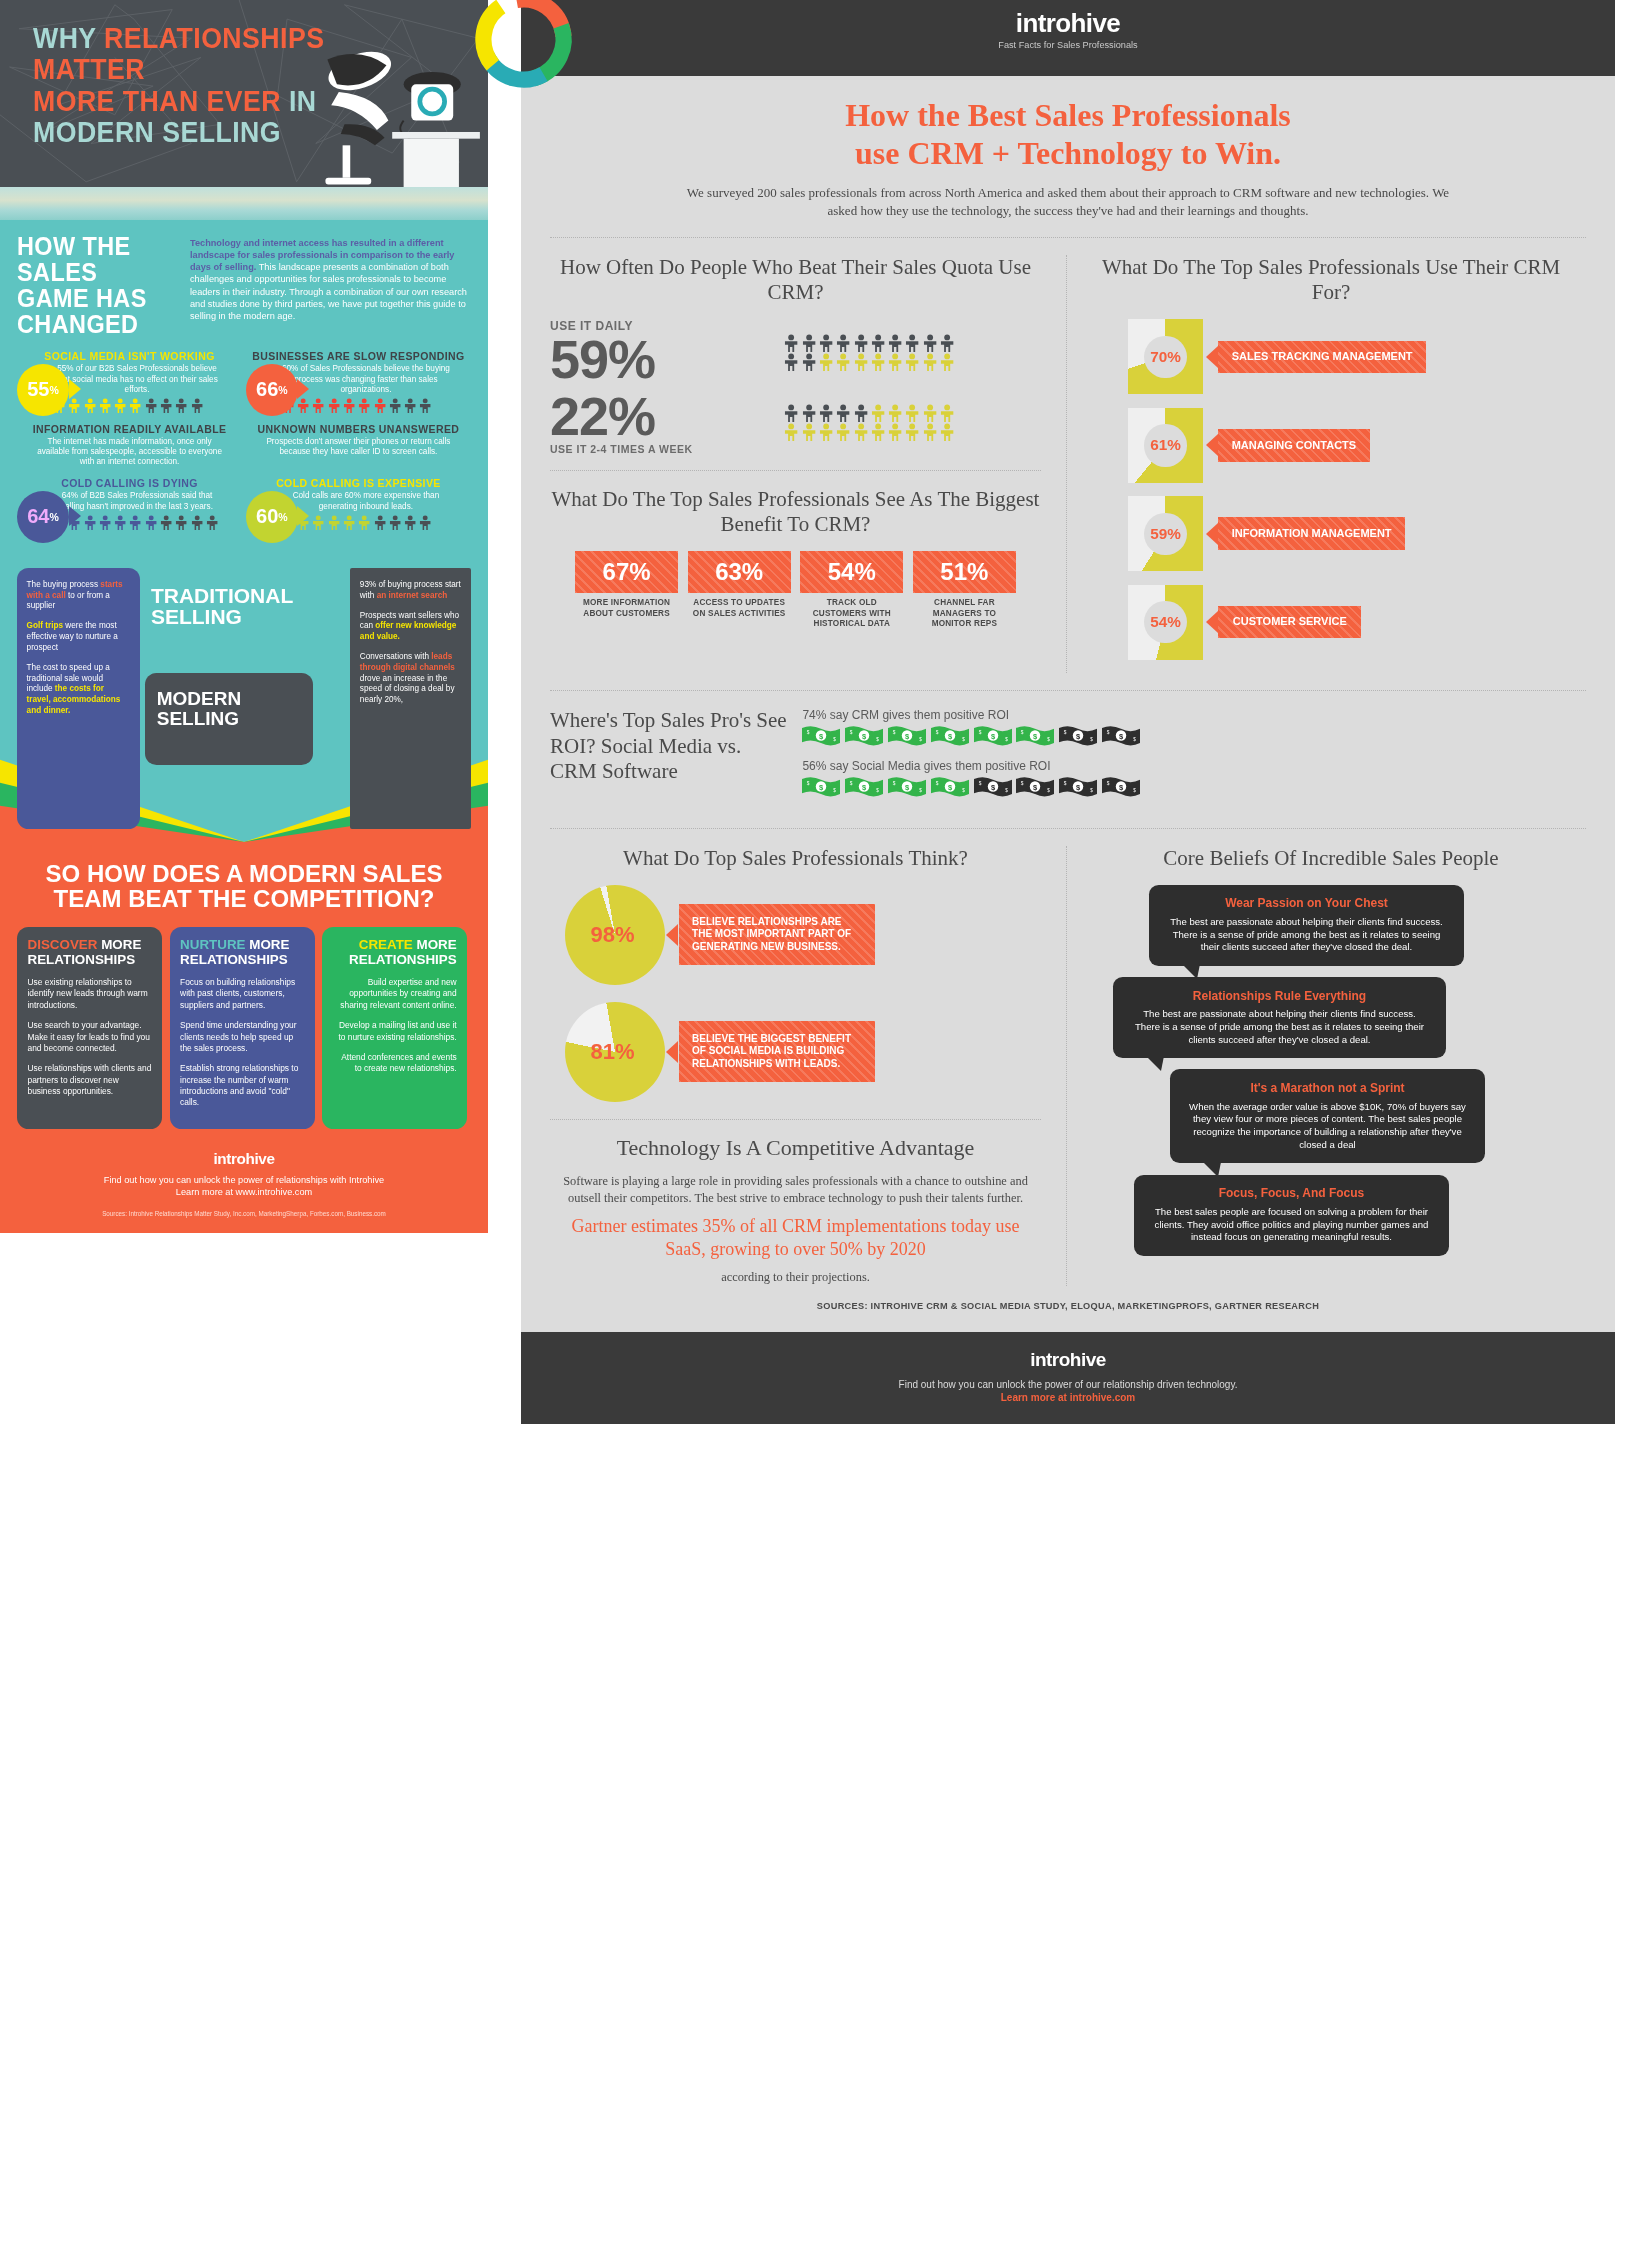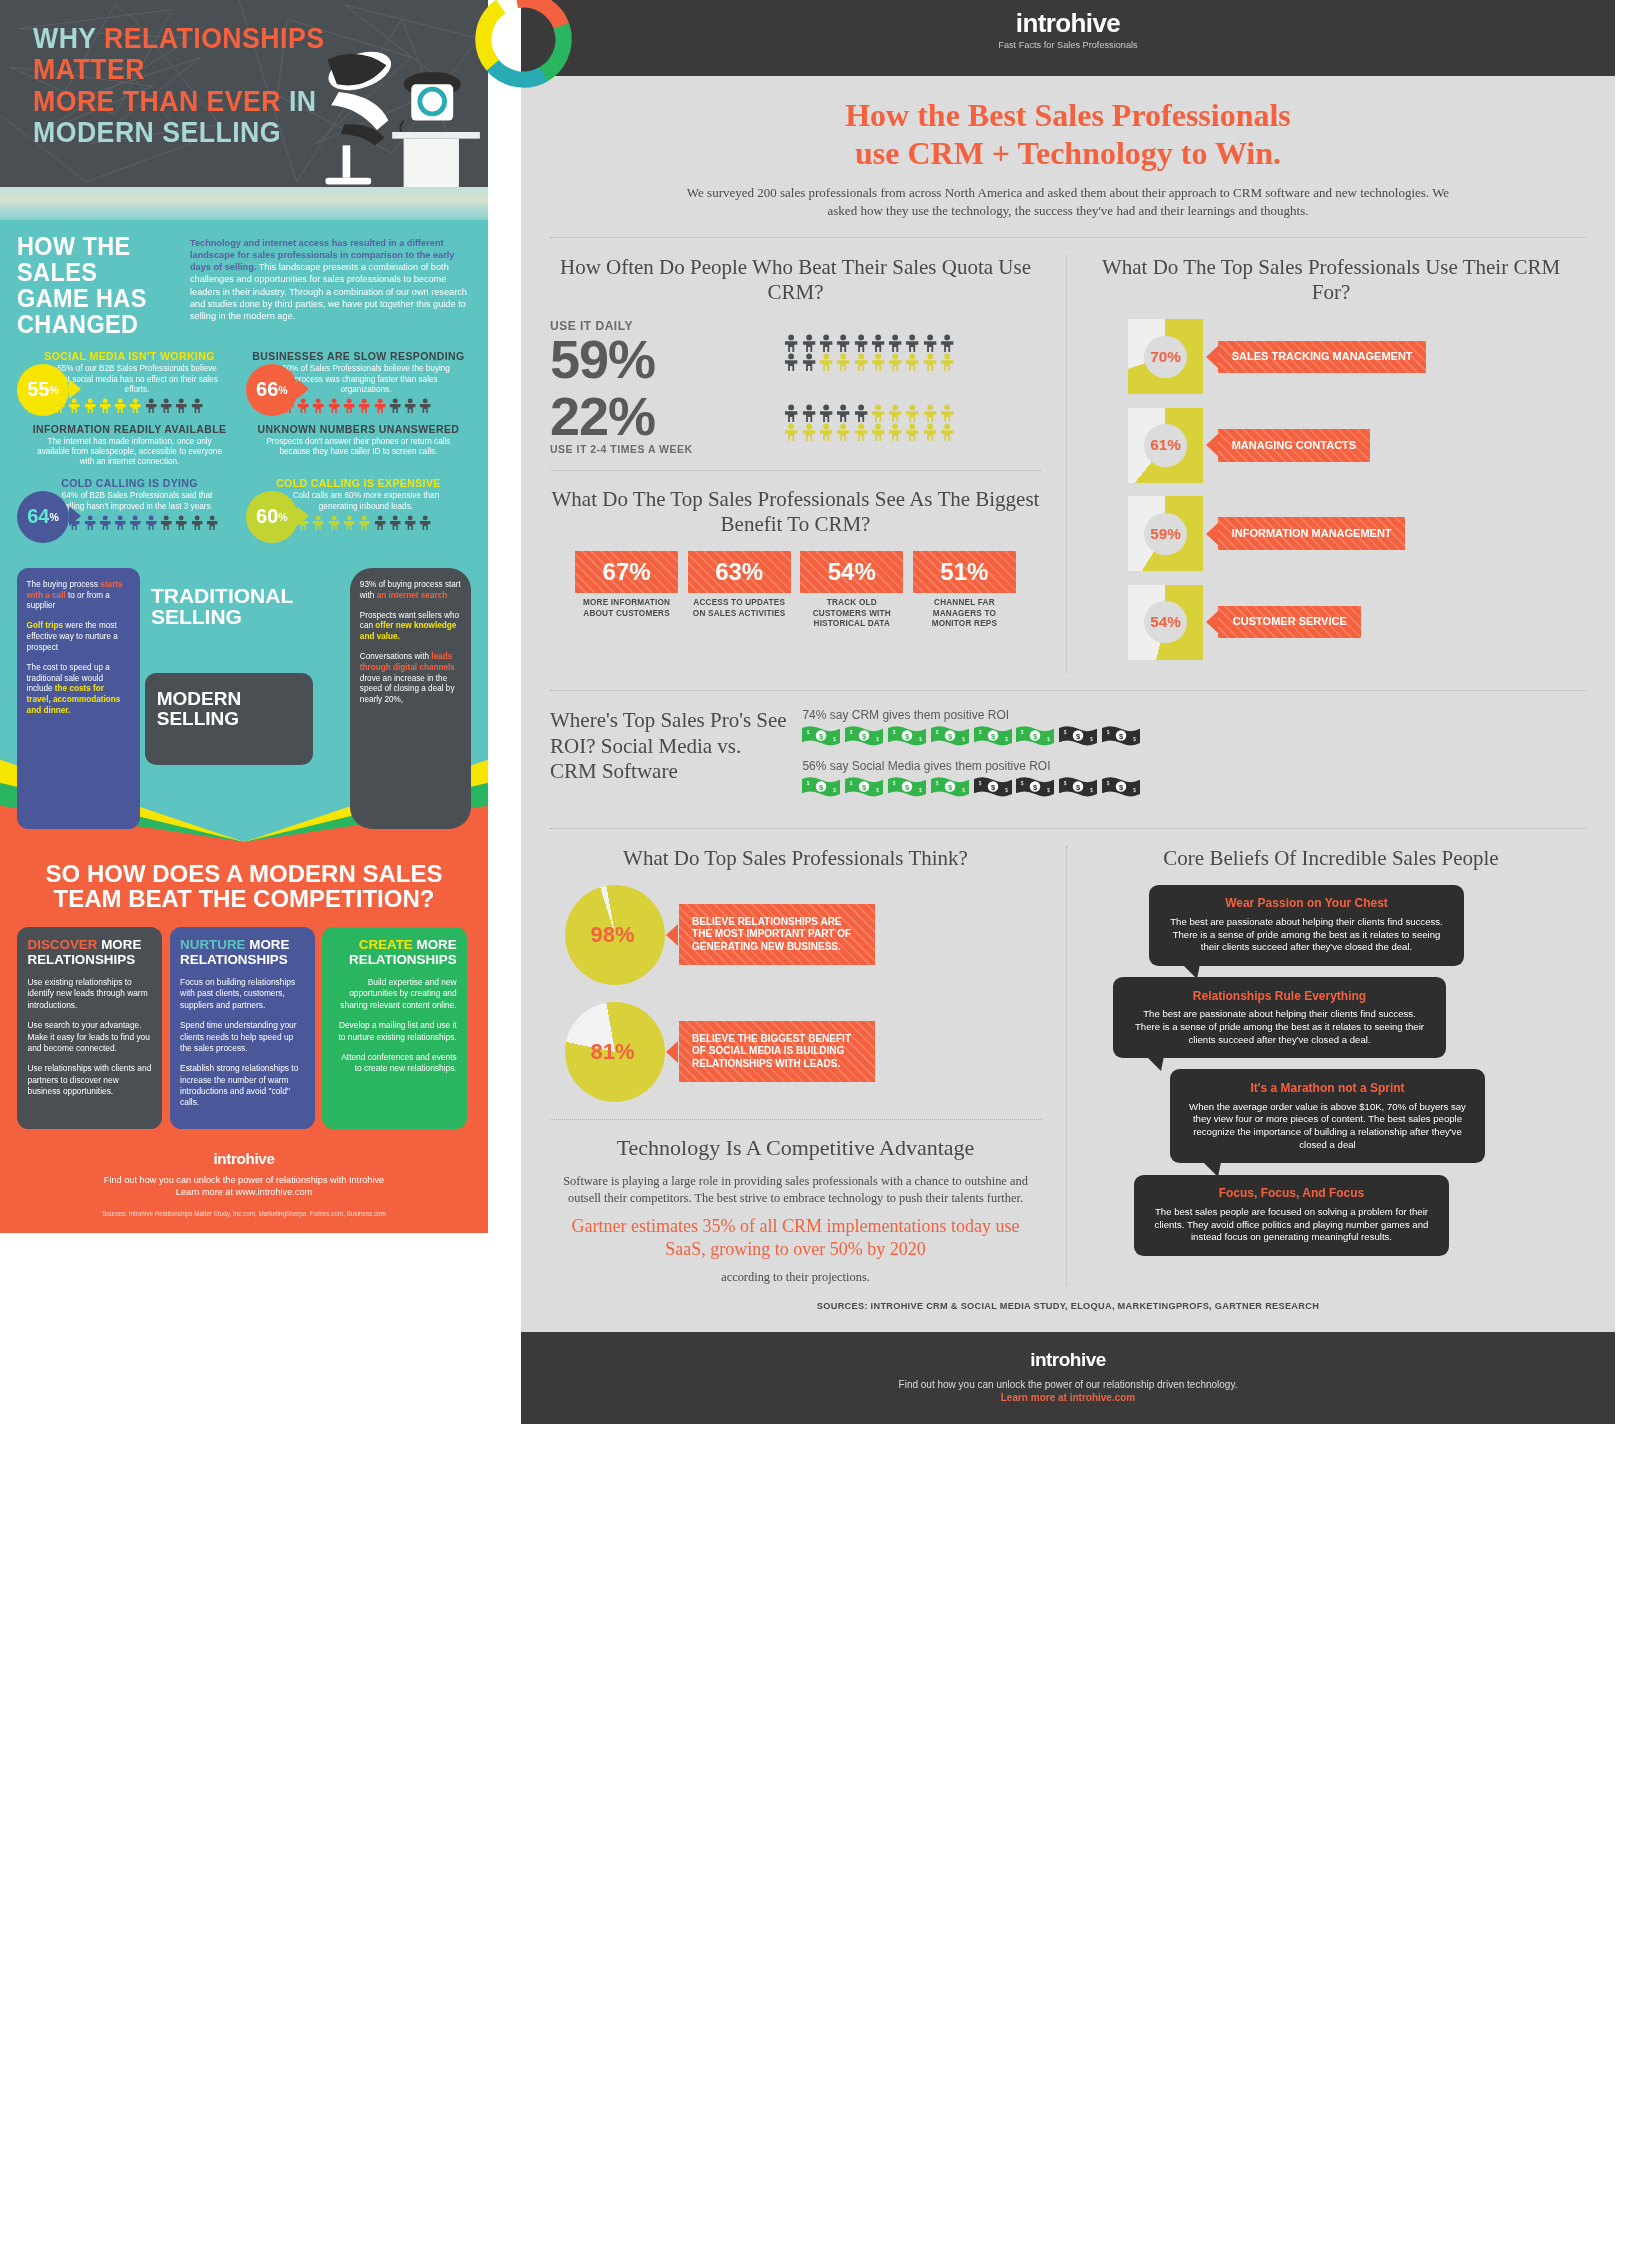--- a/index.html
+++ b/index.html
@@ -63,21 +63,21 @@
   .badge::after {
     content: ""; position: absolute; right: -11.5px; top: 15.3px;
     border-top: 10.5px solid transparent; border-bottom: 10.5px solid transparent;
     border-left: 12.4px solid currentColor;
   }
   .badge.y { background: #f6e500; color: #f6e500; }
   .badge.y span { color: #fff; }
   .badge.o { background: #f4613e; color: #f4613e; }
   .badge.o span { color: #fff; }
   .badge.b { background: #4a5899; color: #4a5899; }
-  .badge.b span { color: #5eead4; }
+  .badge.b span { color: #f0abfc; }
   .badge.g { background: #c2d430; color: #c2d430; }
   .badge.g span { color: #fff; }
   .people-row { display: flex; gap: 2.9px; margin-top: 2.9px; padding-left: 36px; }
   .pp { width: 12.4px; height: 15.3px; }
 
   
   .tm-wrap { position: relative; background: #5ec4c1; padding: 5.7px 0 0 0; }
   .chev-stack { position: relative; height: 287px; }
   .chev { position: absolute; left: 0; width: 488px; height: 287px; }
   .tm-inner { position: absolute; inset: 0; display: flex; padding: 13.4px 17px; gap: 5.7px; }
@@ -92,21 +92,21 @@
     font-size: 21px; line-height: 1.0; text-transform: uppercase;
     font-family: "Liberation Sans Narrow","Liberation Sans",sans-serif;
   }
   .modern-box {
     position: absolute; left: 0; top: 105px; width: 168px; height: 92px;
     background: #4a4f54; border-radius: 11.5px; color: #fff; font-weight: bold;
     font-size: 19px; line-height: 1.05; text-transform: uppercase;
     padding: 15.3px 11.5px; font-family: "Liberation Sans Narrow","Liberation Sans",sans-serif;
   }
   .tm-right {
-    width: 132px; background: #4a4f54; border-radius: 22px; padding: 11.5px 9.6px;
+    width: 132px; background: #4a4f54; border-radius: 2px; padding: 11.5px 9.6px;
     color: #fff; font-size: 8.2px; line-height: 1.3; margin-left: 48px;
   }
   .tm-right p { margin-bottom: 9.6px; }
   .hl-orange { color: #f4613e; font-weight: bold; }
   .hl-yellow { color: #f6e500; font-weight: bold; }
 
   
   .lp-red { background: #f4613e; padding: 19px 17px 11.5px; }
   .lp-red h2 {
     color: #fff; font-weight: bold; font-size: 24px; line-height: 1.05;

